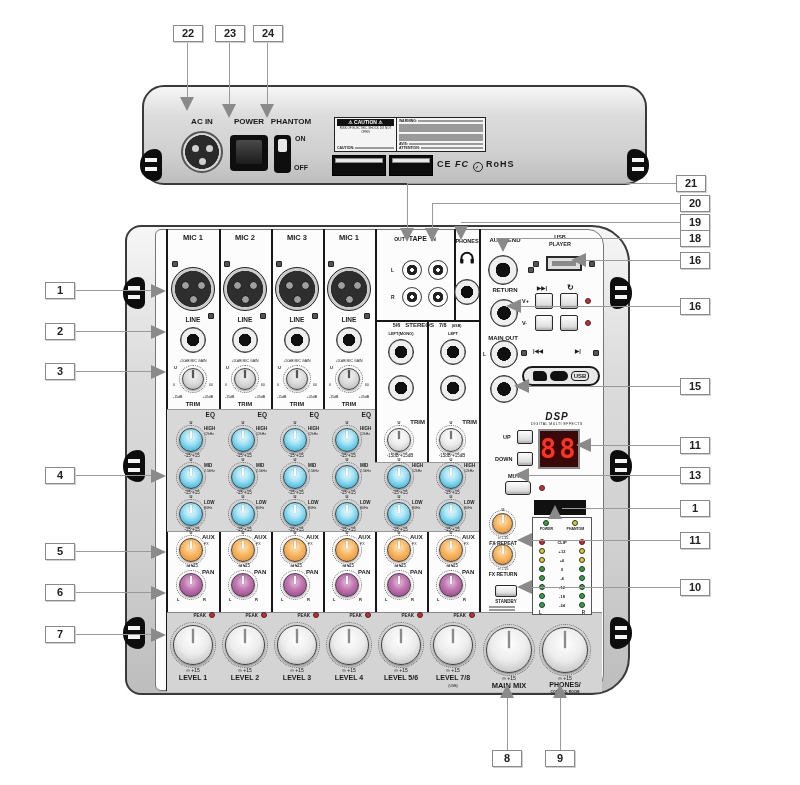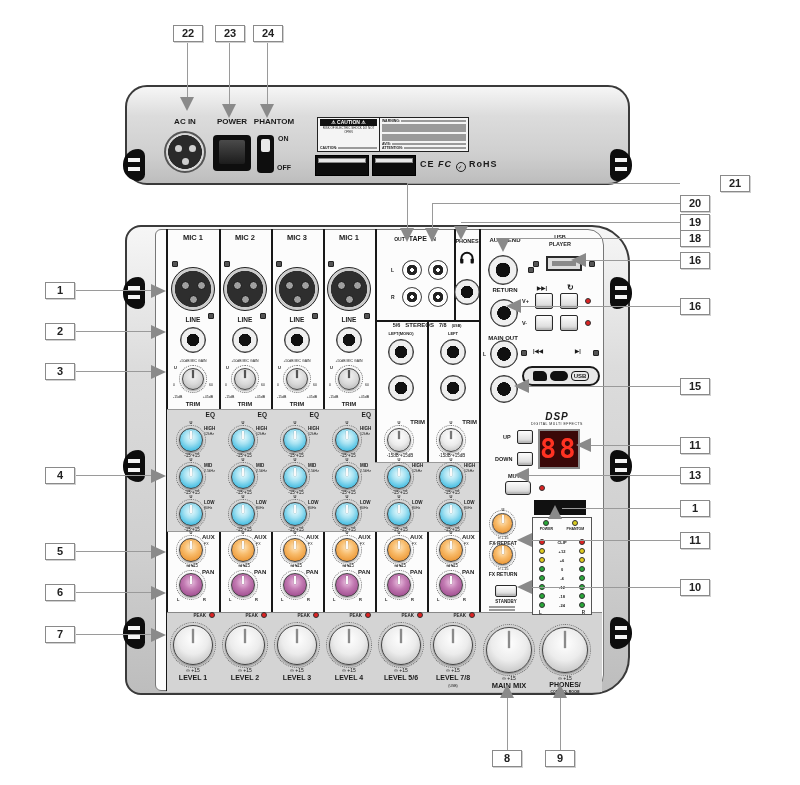--- a/index.html
+++ b/index.html
@@ -11,21 +11,21 @@
     box-shadow:1px 1px 0 #d0d0d0;z-index:40}
 .ln{position:absolute;background:#9a9a9a;z-index:39}
 .arr{position:absolute;width:0;height:0;z-index:45}
 .arr-r{border-top:7px solid transparent;border-bottom:7px solid transparent;border-left:15px solid #8a8a8a}
 .arr-l{border-top:7px solid transparent;border-bottom:7px solid transparent;border-right:15px solid #8a8a8a}
 .arr-d{border-left:7px solid transparent;border-right:7px solid transparent;border-top:14px solid #8a8a8a}
 .arr-u{border-left:7px solid transparent;border-right:7px solid transparent;border-bottom:14px solid #8a8a8a}
 
 .panel{position:absolute;background:linear-gradient(180deg,#f6f6f6 0%,#dcdcdc 30%,#cfcfcf 70%,#bdbdbd 100%);
        border:2px solid #3a3a3a}
-#top-panel{left:125px;top:85px;width:505px;height:100px;border-radius:22px}
+#top-panel{left:142px;top:85px;width:505px;height:100px;border-radius:22px}
 #main-panel{left:125px;top:225px;width:505px;height:470px;border-radius:16px 38px 38px 16px}
 #face{position:absolute;left:28px;top:2px;width:449px;height:462px;background:#fcfcfc;
       border:1px solid #777;border-radius:6px 16px 16px 6px}
 .ear{position:absolute;width:22px;height:32px;background:#0d0d0d;z-index:5}
 .ear.le{border-radius:16px 7px 7px 16px}
 .ear.re{border-radius:7px 16px 16px 7px}
 .ear i{position:absolute;left:5px;width:12px;height:4px;background:#f4f4f4}
 .ear i:first-child{top:9px}.ear i:last-child{top:18px}
 
 .jack{position:absolute;border-radius:50%;border:1px solid #333;
@@ -808,21 +808,21 @@
   <div class="co" style="left:45px;top:543px"><span>5</span></div>
   <div class="ln" style="left:75px;top:551px;width:76px;height:1px"></div>
   <div class="arr arr-r" style="left:151px;top:545px"></div>
   <div class="co" style="left:45px;top:584px"><span>6</span></div>
   <div class="ln" style="left:75px;top:592px;width:76px;height:1px"></div>
   <div class="arr arr-r" style="left:151px;top:586px"></div>
   <div class="co" style="left:45px;top:626px"><span>7</span></div>
   <div class="ln" style="left:75px;top:634px;width:76px;height:1px"></div>
   <div class="arr arr-r" style="left:151px;top:628px"></div>
 
-  <div class="co" style="left:720px;top:175px"><span>21</span></div>
+  <div class="co" style="left:676px;top:175px"><span>21</span></div>
   <div class="ln" style="left:407px;top:183px;width:273px;height:1px"></div>
   <div class="ln" style="left:407px;top:183px;width:1px;height:45px"></div>
   <div class="arr arr-d" style="left:400px;top:228px"></div>
   <div class="co" style="left:680px;top:195px" actable="false"><span>20</span></div>
   <div class="ln" style="left:432px;top:203px;width:248px;height:1px"></div>
   <div class="ln" style="left:432px;top:203px;width:1px;height:25px"></div>
   <div class="arr arr-d" style="left:425px;top:228px"></div>
   <div class="co" style="left:680px;top:214px"><span>19</span></div>
   <div class="ln" style="left:461px;top:222px;width:219px;height:1px"></div>
   <div class="arr arr-d" style="left:454px;top:226px"></div>

